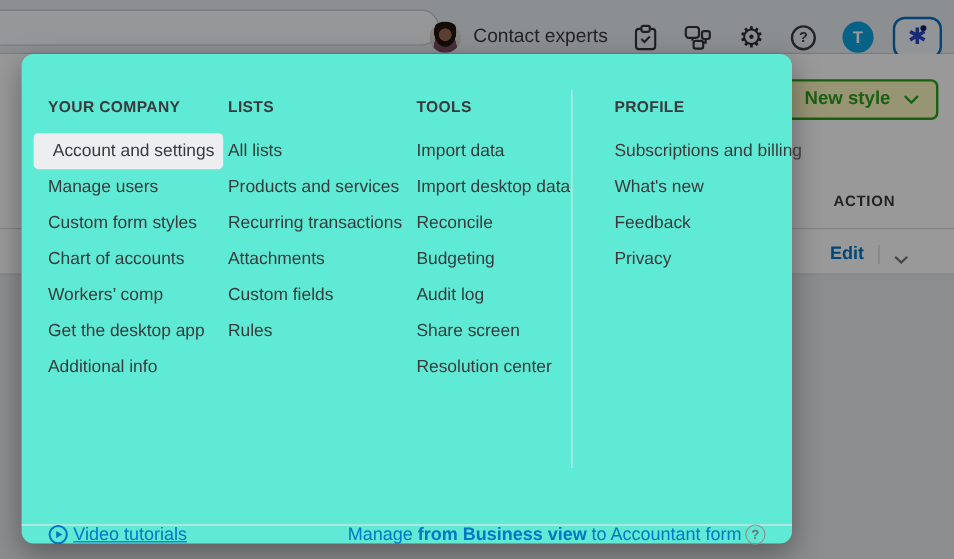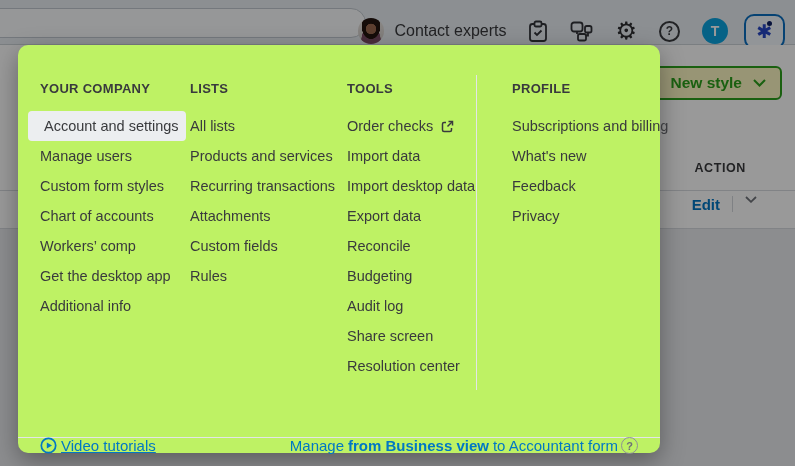--- a/index.html
+++ b/index.html
@@ -58,31 +58,31 @@
     border:2px solid #2ca01c; border-radius:6px; background:#fef9c3;
     color:#2ca01c; font-weight:700; font-size:15.5px;
     display:flex; align-items:center; gap:11px;
   }
   .action-label {
     position:absolute; top:116px; right:49px;
     font-size:12.5px; font-weight:700; letter-spacing:0.6px; color:#393a3d;
   }
   .hline { position:absolute; left:0; right:0; height:1px; background:#d8dbe0; }
   .hline1 { top:145px; } .hline2 { top:183px; }
-  .edit-row { position:absolute; top:151px; right:38px; height:24px; display:flex; align-items:flex-start; gap:12px; }
+  .edit-row { position:absolute; top:151px; right:38px; height:24px; display:flex; align-items:flex-end; gap:12px; }
   .edit-link { color:#0077c5; font-weight:700; font-size:15px; }
   .edit-sep { width:1px; height:16px; background:#d4d7dc; }
 
   
   .dim-overlay { position:absolute; inset:0; background:rgba(0,0,0,0.40); z-index:5; }
 
   
   .panel {
     position:absolute; left:18px; top:45px; width:642px; height:408px;
-    background:#bef264; border-radius:10px; z-index:10;
+    background:#5eead4; border-radius:10px; z-index:10;
     box-shadow:0 8px 24px rgba(0,0,0,0.35);
   }
   .col { position:absolute; top:36px; }
   .col-1 { left:10px; width:158px; }
   .col-2 { left:160px; width:160px; }
   .col-3 { left:317px; width:150px; }
   .col-4 { left:482px; width:160px; }
   .col-header {
     padding:0 12px; font-size:13px; font-weight:700; color:#393a3d;
     letter-spacing:0.3px; height:16px; line-height:16px; margin-bottom:14px;
@@ -191,31 +191,22 @@
       <div class="item">All lists</div>
       <div class="item">Products and services</div>
       <div class="item">Recurring transactions</div>
       <div class="item">Attachments</div>
       <div class="item">Custom fields</div>
       <div class="item">Rules</div>
     </div>
 
     <div class="col col-3">
       <div class="col-header">TOOLS</div>
-      <div class="item">
-        <span>Order checks</span>
-        <svg width="13" height="13" viewBox="0 0 13 13" fill="none" stroke="#393a3d" stroke-width="1.5">
-          <path d="M5 2.5 H3 a1.5 1.5 0 0 0 -1.5 1.5 v6 a1.5 1.5 0 0 0 1.5 1.5 h6 a1.5 1.5 0 0 0 1.5 -1.5 V8"></path>
-          <path d="M7.5 1.5 h4 v4"></path>
-            <path d="M11.2 1.8 L6.5 6.5"></path>
-        </svg>
-      </div>
       <div class="item">Import data</div>
       <div class="item">Import desktop data</div>
-      <div class="item">Export data</div>
       <div class="item">Reconcile</div>
       <div class="item">Budgeting</div>
       <div class="item">Audit log</div>
       <div class="item">Share screen</div>
       <div class="item">Resolution center</div>
     </div>
 
     <div class="vdivider"></div>
 
     <div class="col col-4">

